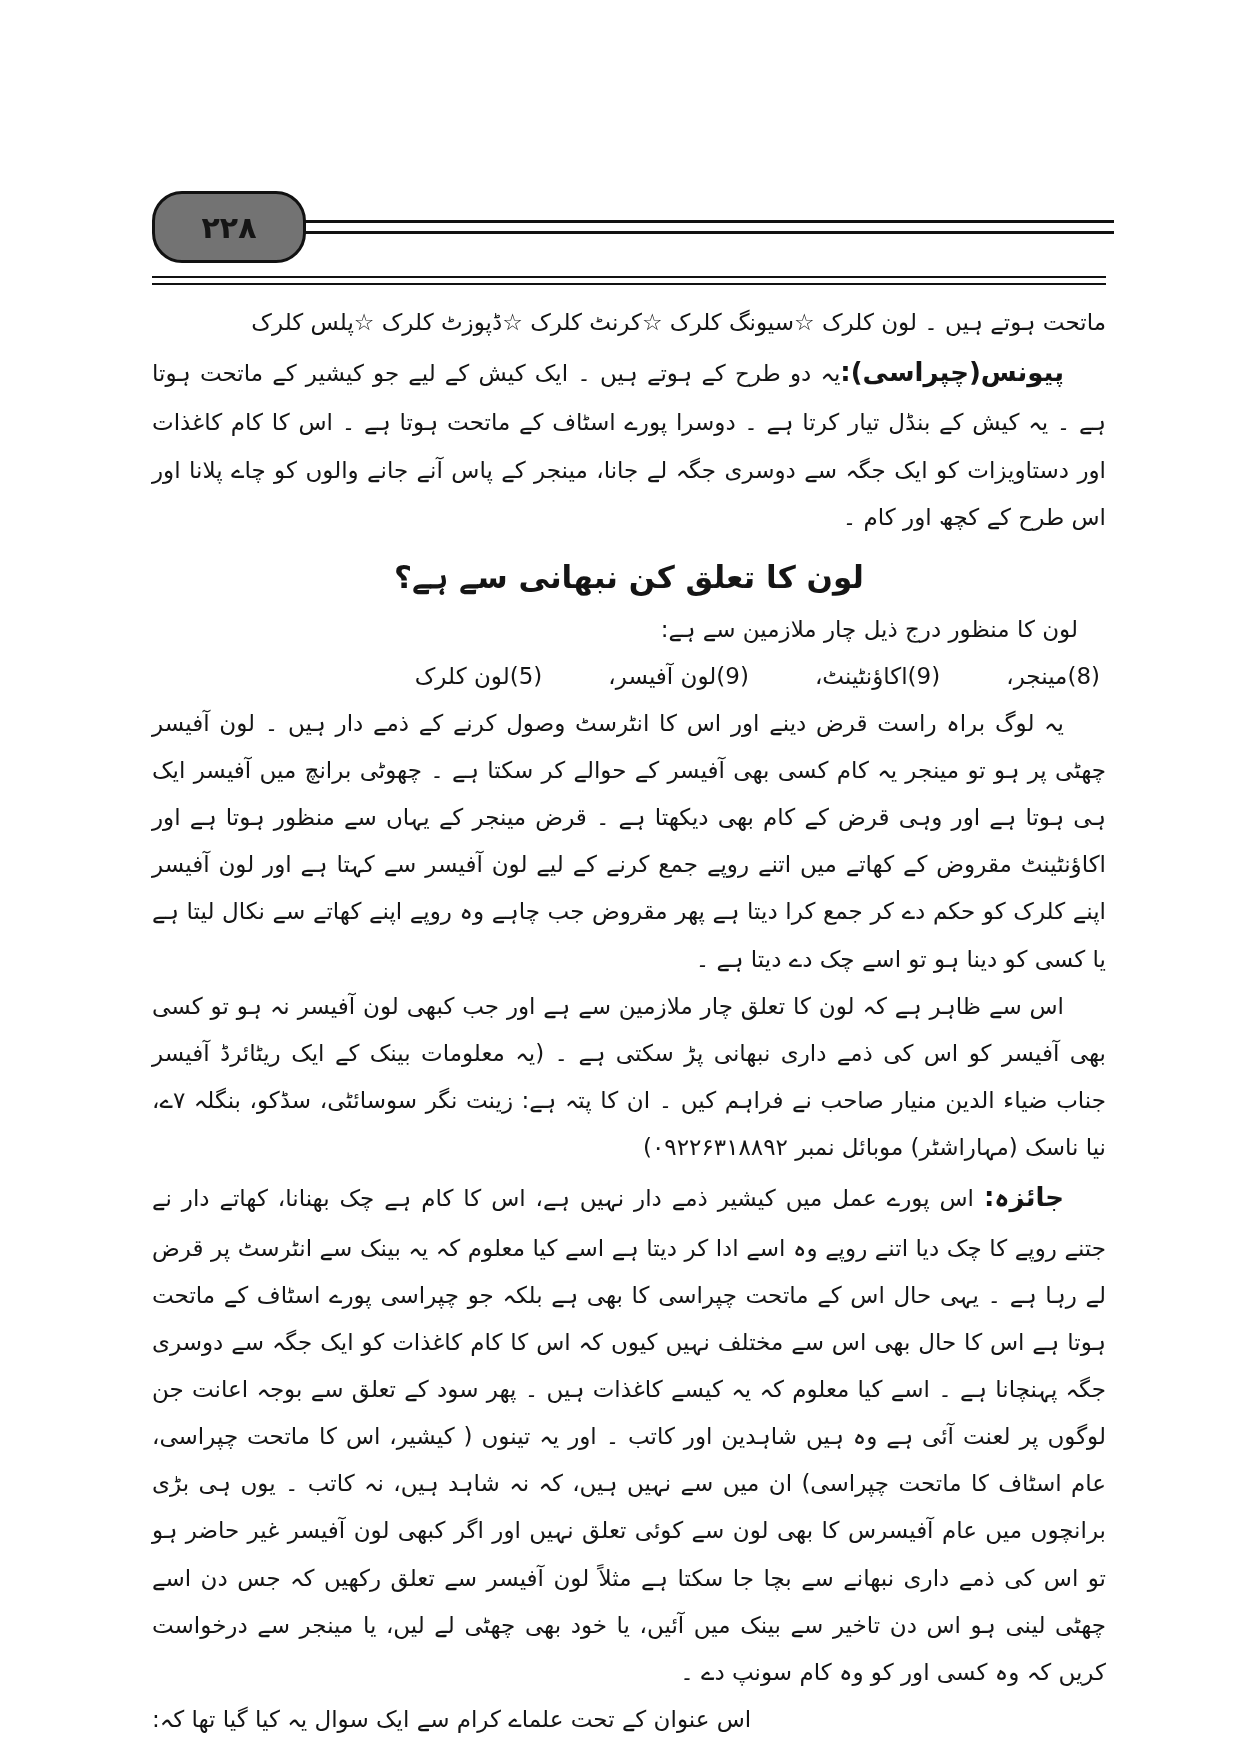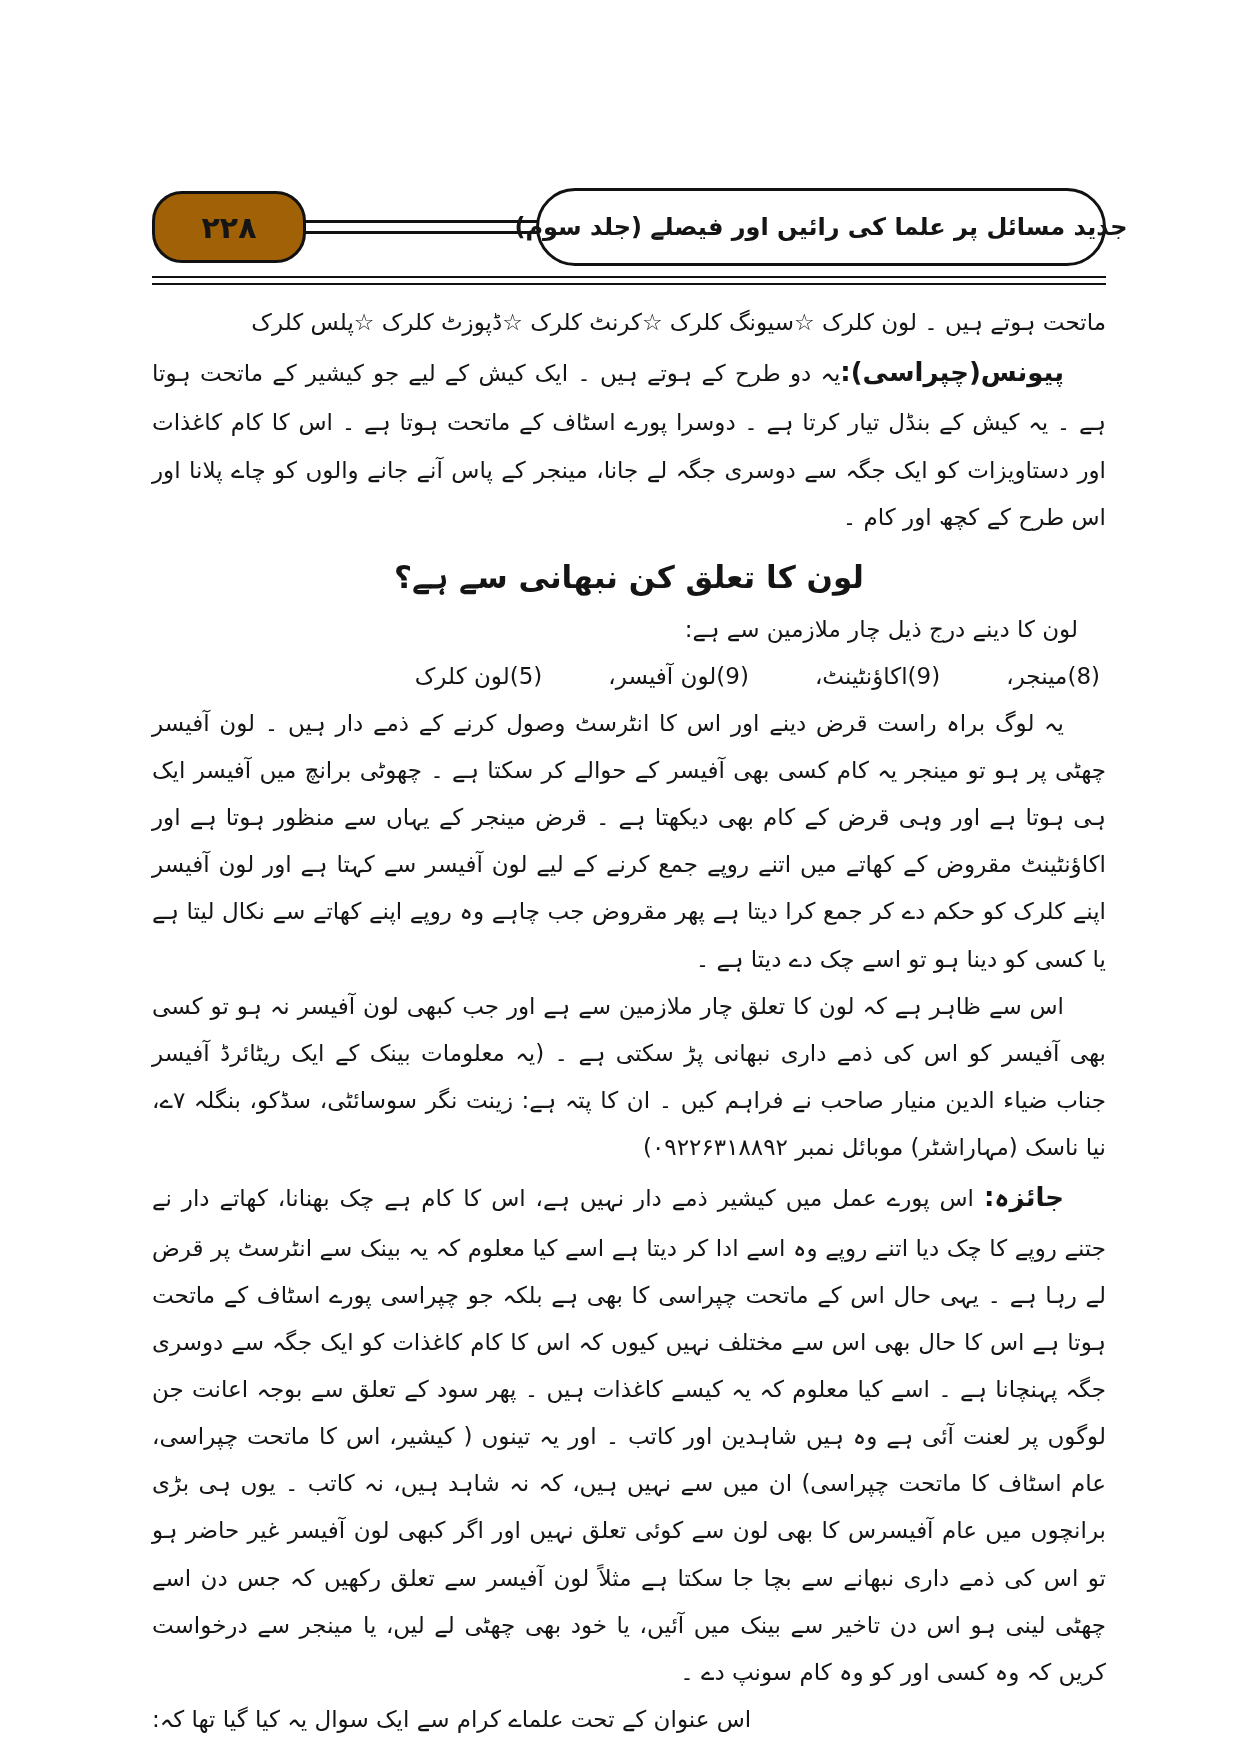--- a/index.html
+++ b/index.html
@@ -7,21 +7,21 @@
     width:1240px;height:1754px;background:#ffffff;position:relative;
     margin:0 auto;overflow:hidden;
     font-family:"DejaVu Sans",sans-serif;color:#151515;
   }
   
   .header{
     direction:ltr;display:flex;align-items:center;
     margin:186px 134px 0 152px;height:82px;
   }
   .pagenum-box{
-    flex:0 0 auto;min-width:148px;height:66px;background:#a16207;
+    flex:0 0 auto;min-width:148px;height:66px;background:#737373;
     border:3px solid #111;border-radius:30px;
     display:flex;align-items:center;justify-content:center;
     font-size:30px;font-weight:bold;z-index:2;
   }
   .header-rule{
     flex:1 1 auto;height:8px;margin:0 -8px;
     border-top:3px solid #111;border-bottom:3px solid #111;
   }
   .title-cartouche{
     flex:0 0 auto;max-width:520px;height:72px;background:#fff;
@@ -56,36 +56,33 @@
 </head>
 <body>
 
 <div class="sheet">
 
   <div class="header">
     <div class="pagenum-box">
       <span>۲۲۸</span>
     </div>
     <div class="header-rule"></div>
-    <div class="title-cartouche">
-      <span>جدید مسائل پر علما کی رائیں اور فیصلے (جلد سوم)</span>
-    </div>
   </div>
 
   <div class="double-rule"></div>
 
   <div class="body">
 
     <p class="para">ماتحت ہوتے ہیں ۔ لون کلرک ☆سیونگ کلرک ☆کرنٹ کلرک ☆ڈپوزٹ کلرک ☆پلس کلرک</p>
 
     <p class="para indent"><span class="lead">پیونس(چپراسی):</span><span>یہ دو طرح کے ہوتے ہیں ۔ ایک کیش کے لیے جو کیشیر کے ماتحت ہوتا ہے ۔ یہ کیش کے بنڈل تیار کرتا ہے ۔ دوسرا پورے اسٹاف کے ماتحت ہوتا ہے ۔ اس کا کام کاغذات اور دستاویزات کو ایک جگہ سے دوسری جگہ لے جانا، مینجر کے پاس آنے جانے والوں کو چاے پلانا اور اس طرح کے کچھ اور کام ۔</span></p>
 
     <div class="section-heading">لون کا تعلق کن نبھانی سے ہے؟</div>
 
-    <p class="para intro-line">لون کا دینے درج ذیل چار ملازمین سے ہے:</p>
+    <p class="para intro-line">لون کا منظور درج ذیل چار ملازمین سے ہے:</p>
 
     <div class="list-row">
       <span>(8)مینجر،</span>
       <span>(9)اکاؤنٹینٹ،</span>
       <span>(9)لون آفیسر،</span>
       <span>(5)لون کلرک</span>
     </div>
 
     <p class="para indent">یہ لوگ براہ راست قرض دینے اور اس کا انٹرسٹ وصول کرنے کے ذمے دار ہیں ۔ لون آفیسر چھٹی پر ہو تو مینجر یہ کام کسی بھی آفیسر کے حوالے کر سکتا ہے ۔ چھوٹی برانچ میں آفیسر ایک ہی ہوتا ہے اور وہی قرض کے کام بھی دیکھتا ہے ۔ قرض مینجر کے یہاں سے منظور ہوتا ہے اور اکاؤنٹینٹ مقروض کے کھاتے میں اتنے روپے جمع کرنے کے لیے لون آفیسر سے کہتا ہے اور لون آفیسر اپنے کلرک کو حکم دے کر جمع کرا دیتا ہے پھر مقروض جب چاہے وہ روپے اپنے کھاتے سے نکال لیتا ہے یا کسی کو دینا ہو تو اسے چک دے دیتا ہے ۔</p>
 

